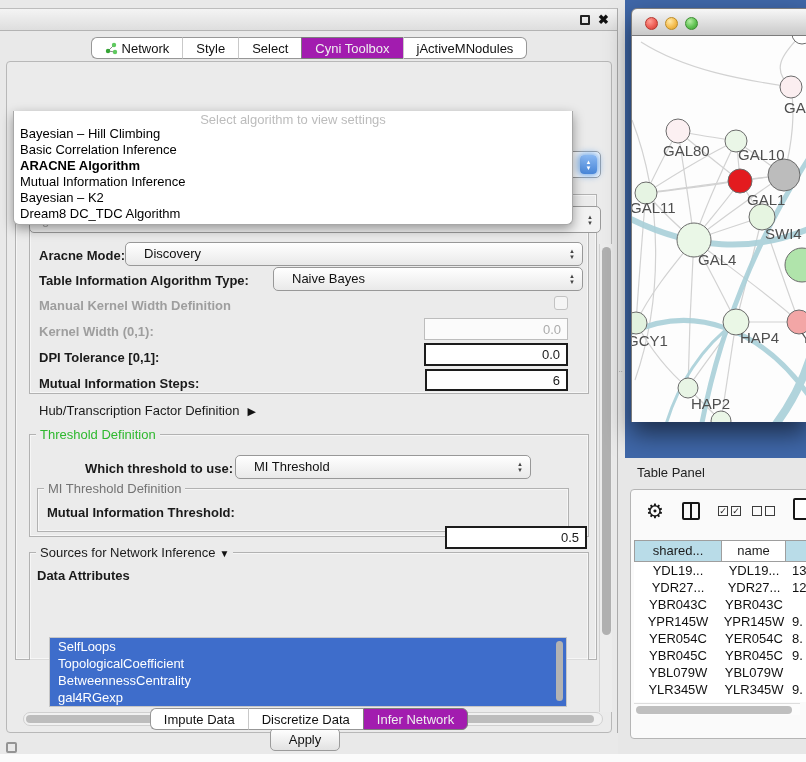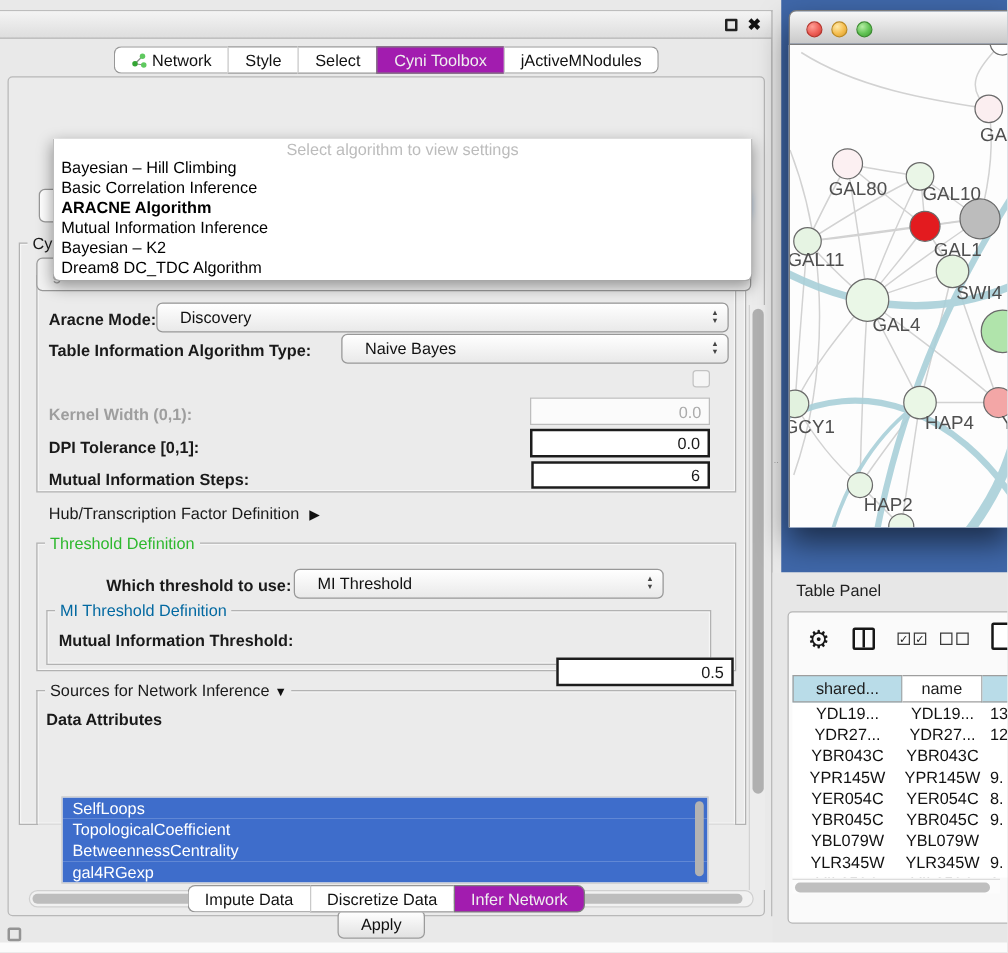--- a/index.html
+++ b/index.html
@@ -20,35 +20,35 @@
   .tab:first-child { border-left:1px solid #979797; border-radius:6px 0 0 6px; }
   .tab:last-child { border-right:1px solid #979797; border-radius:0 6px 6px 0; }
   .tab.selected { background:#a21caf; color:#efefef; border-color:#7e7e7e;align-items:center; }
   .net-ico { width:13px; height:13px; }
 
   .cp-content { position:absolute; left:6px; top:52px; width:606px; height:672px; background:#ebebeb; border:1px solid #b8b8b8; border-radius:4px; }
 
   
   .group { position:absolute; border:1px solid #b2b2b2; box-shadow:inset 0 0 0 1px rgba(255,255,255,.55); }
   .group-title { position:absolute; top:-8px; left:6px; background:#ebebeb; padding:0 4px; white-space:nowrap; }
-  .t-blue { color:#0369a1; }
+  .t-blue { color:#737373; }
   .t-green { color:#2eb82e; }
 
   .lbl { position:absolute; white-space:nowrap; }
   .bold { font-weight:bold; }
   .disabled { color:#9e9e9e; }
 
   .combo { position:absolute; background:linear-gradient(#ffffff,#e9e9e9); border:1px solid #989898; border-radius:5px; line-height:22px; padding-left:18px; color:#111; }
   .stepper { position:absolute; right:7px; top:0; height:100%; display:flex; flex-direction:column; justify-content:center; line-height:6px; font-size:6px; color:#444; }
   .field { position:absolute; background:#fff; border:2px solid #1c1c1c; text-align:right; padding-right:6px; line-height:19px; }
   .field.dis { border:1px solid #bdbdbd; background:#fbfbfb; color:#ababab; line-height:21px; }
   .checkbox { position:absolute; width:14px; height:14px; border:1px solid #c2c2c2; background:#f5f5f5; border-radius:3px; }
 
   
-  .popup { position:absolute; left:35px; top:49px; width:560px; height:114px; background:#fff; border:1px solid #a8a8a8; border-top:none; border-radius:0 0 6px 6px; box-shadow:0 4px 12px rgba(0,0,0,.38); z-index:60; overflow:hidden; }
+  .popup { position:absolute; left:6px; top:49px; width:560px; height:114px; background:#fff; border:1px solid #a8a8a8; border-top:none; border-radius:0 0 6px 6px; box-shadow:0 4px 12px rgba(0,0,0,.38); z-index:60; overflow:hidden; }
   .popup-placeholder { text-align:center; color:#bcbcbc; padding-top:1px; height:15px; }
   .dd-item { padding-left:6px; line-height:16px; color:#000; }
 
   .combo-ghost { position:absolute; z-index:20; background:#f2f2f2; border:1px solid #9a9a9a; border-radius:5px; color:#9f9f9f; padding-left:12px; line-height:25px; }
   .blue-stepper { position:absolute; right:3px; top:3px; bottom:3px; width:17px; border-radius:4px; background:linear-gradient(#8ab8f2,#4886d8); box-shadow:0 0 7px 2px #74a9e6; display:flex; flex-direction:column; justify-content:center; align-items:center; line-height:6px; font-size:6px; color:#fff; }
 
   
   .attr-list { position:absolute; left:42px; top:575px; width:518px; height:70px; background:#fff; border:1px solid #c6c6c6; overflow:hidden; }
   .attr-item { height:17px; line-height:17px; padding-left:8px; background:#3e6dcb; color:#fff; }
   .list-scroll { position:absolute; right:3px; top:3px; width:7px; height:60px; background:#b3b3b3; border-radius:4px; }
@@ -186,20 +186,21 @@
           </span>
       </div>
       <span class="lbl bold" style="left:32px; top:211px;">Table Information Algorithm Type:</span>
       <div class="combo" style="left:266px; top:205px; width:310px; height:24px;">
         <span>Naive Bayes</span>
         <span class="stepper">
             <span>▲</span>
             <span>▼</span>
           </span>
       </div>
+      <span class="lbl bold disabled" style="left:32px; top:236px;">Manual Kernel Width Definition</span>
       <span class="checkbox" style="left:547px; top:234px;"></span>
       <span class="lbl bold disabled" style="left:32px; top:262px;">Kernel Width (0,1):</span>
       <div class="field dis" style="left:417px; top:256px; width:144px; height:22px;">
         <span>0.0</span>
       </div>
       <span class="lbl bold" style="left:32px; top:288px;">DPI Tolerance [0,1]:</span>
       <div class="field" style="left:417px; top:281px; width:144px; height:23px;">
         <span>0.0</span>
       </div>
       <span class="lbl bold" style="left:32px; top:314px;">Mutual Information Steps:</span>

